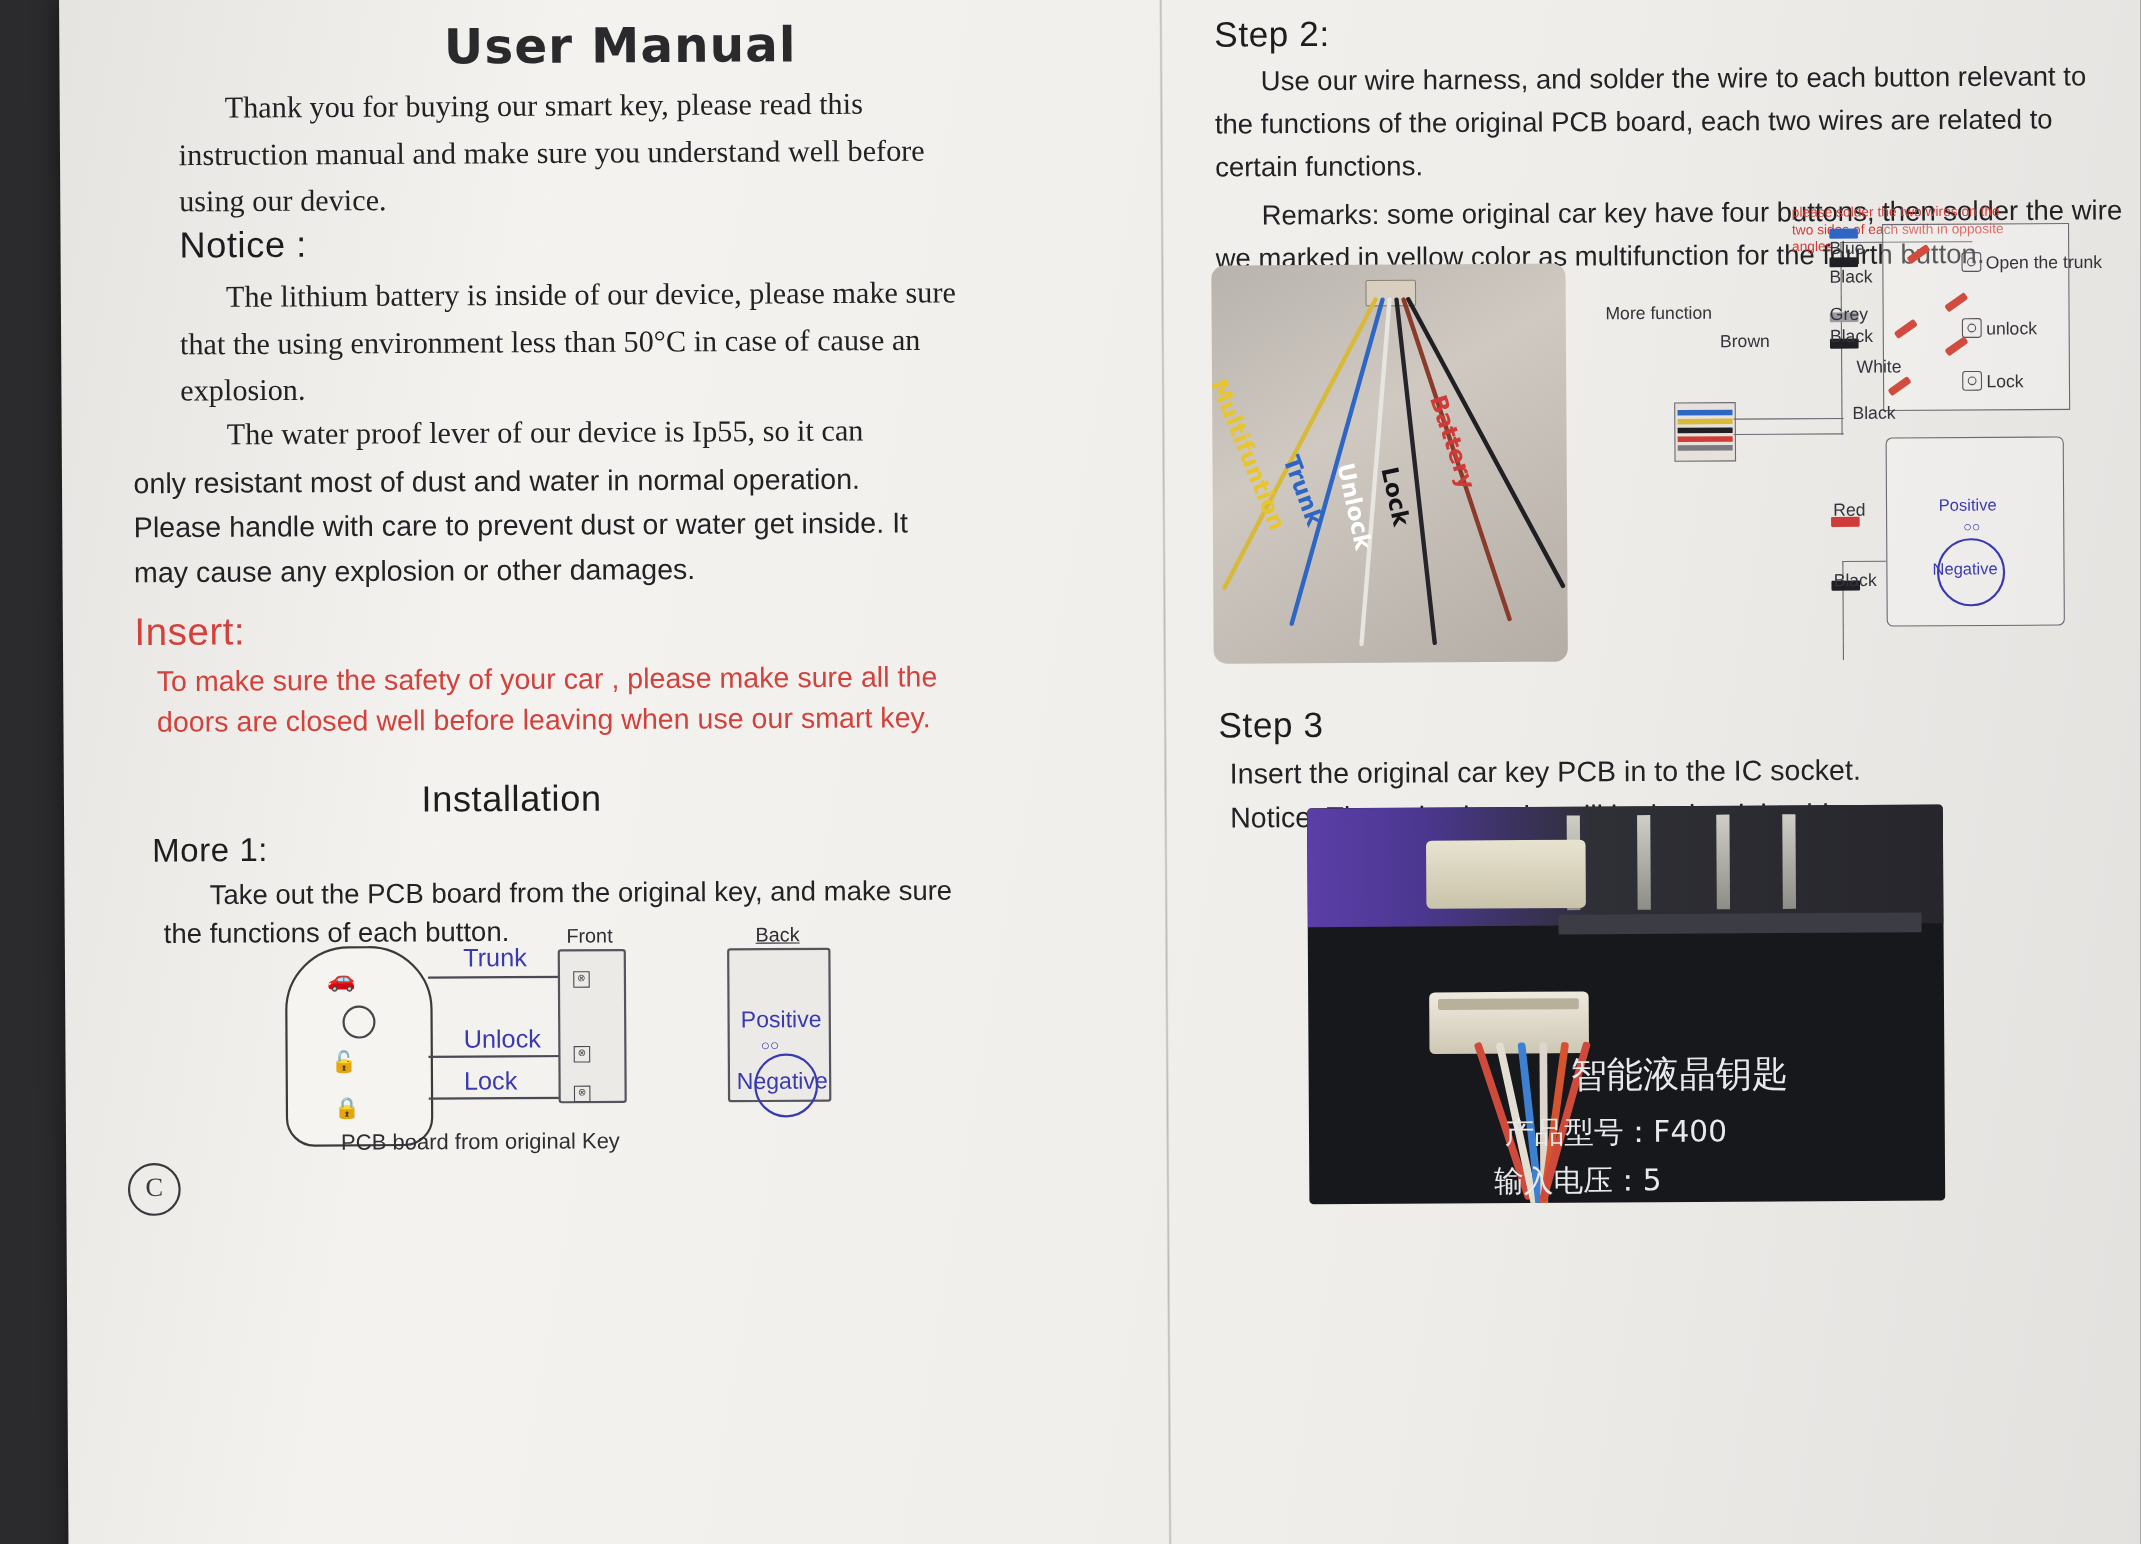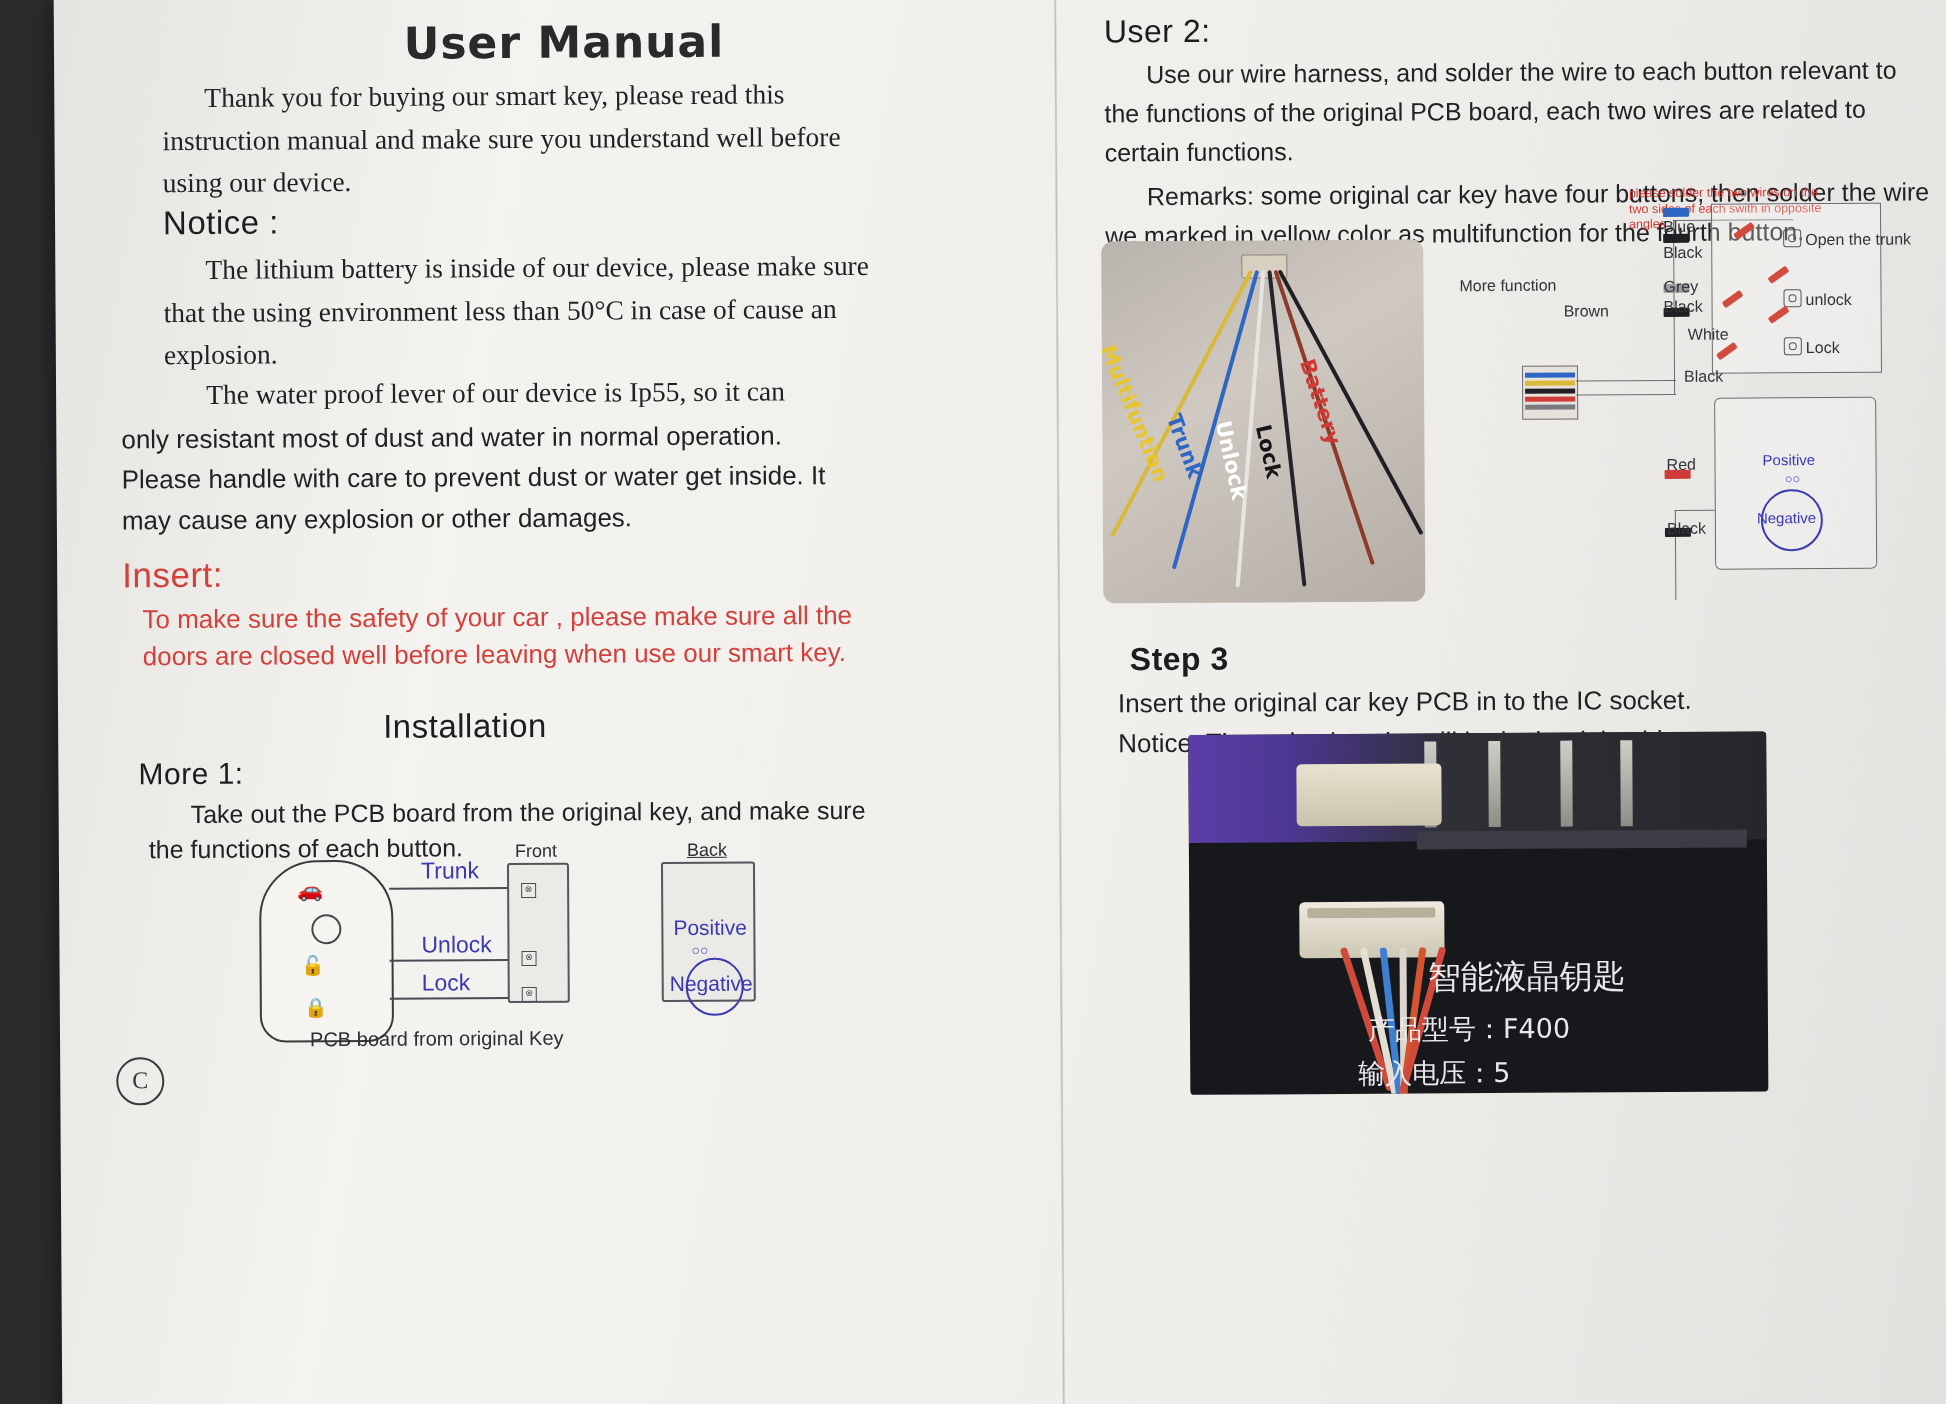--- a/index.html
+++ b/index.html
@@ -89,21 +89,21 @@
   #notice-b3  { position:absolute; left: 35px; top: 420px; width: 720px; font-size: 26px;}
   #warn-h     { position:absolute; left: 35px; top: 556px; }
   #warn-b     { position:absolute; left: 55px; top: 602px; width: 760px; color:#d2413c; font-size: 26px; line-height:1.42; }
   #install-h  { position:absolute; left: 295px; top: 710px; }
   #step1-h    { position:absolute; left: 50px;  top: 758px; }
   #step1-b    { position:absolute; left: 60px;  top: 798px; width: 720px; font-size: 25px; line-height:1.4; }
 
   
   #step2-h    { position:absolute; left: 20px;  top: 20px; }
   #step2-b    { position:absolute; left: 20px;  top: 62px; width: 830px; font-size: 25px; line-height: 1.4; }
-  #step3-h    { position:absolute; left: 42px;  top: 648px; font-weight: bold; }
+  #step3-h    { position:absolute; left: 20px;  top: 648px; }
   #step3-b    { position:absolute; left: 30px;  top: 690px; width: 840px; font-size: 26px; line-height: 1.42; }
 
   
   #fob-diagram {
     position: absolute;
     left: 60px;
     top: 862px;
     width: 700px;
     height: 230px;
   }
@@ -357,21 +357,21 @@
       </div>
 
       <div class="small-cap" style="left:160px; top:168px; font-size:20px;">PCB board from original Key</div>
     </div>
 
     <div id="copyright">C</div>
   </div>
 
   <div class="col" id="right-col">
 
-    <div class="heading" id="step2-h" style="font-size:32px;">User 2:</div>
+    <div class="heading" id="step2-h" style="font-size:32px;">Step 2:</div>
 
     <div id="step2-b">
       <div class="para sans indent">Use our wire harness,  and solder the wire   to each button  relevant  to the functions of the original  PCB  board, each  two wires are related to certain functions.</div>
       <div class="para sans indent" style="margin-top:6px;">Remarks:  some original car key have four buttons, then solder  the  wire  we marked  in  yellow color as multifunction for  the fourth  button.</div>
     </div>
 
     <div id="wire-photo">
       <div id="connector"></div>
 
       <div class="wire" style="left:148px; top:30px; height:300px; background:#d8b93a; transform: rotate(28deg);"></div>

